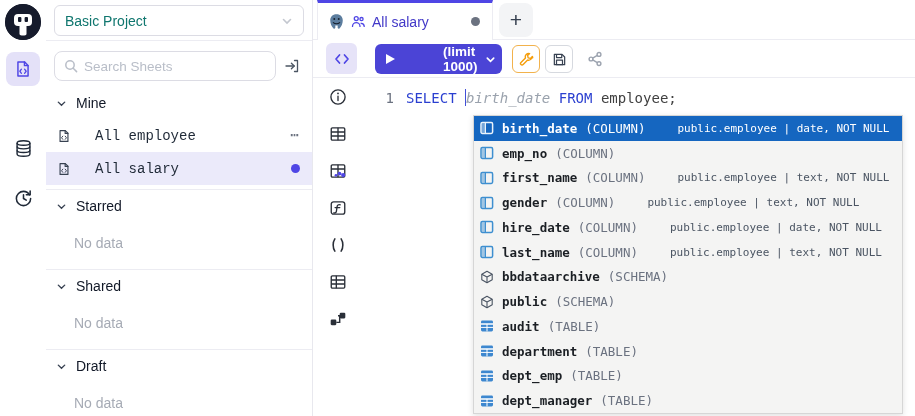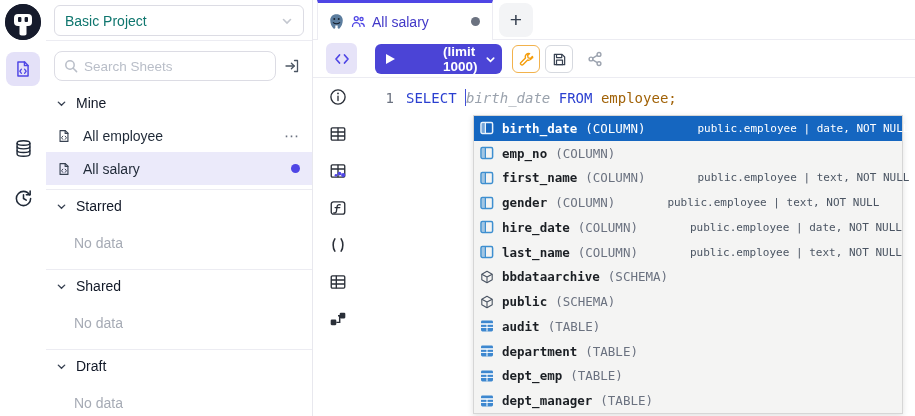--- a/index.html
+++ b/index.html
@@ -26,22 +26,22 @@
   .search-box { flex:1; height:30px; border:1px solid #dcdce4; border-radius:8px; background:#fff;
                 display:flex; align-items:center; gap:6px; padding:0 9px; color:#b3b8c2; }
   .search-box input { border:none; outline:none; flex:1; font-size:13.5px; color:#374151;
                       font-family:"Liberation Sans",sans-serif; background:transparent; }
   .search-box input::placeholder { color:#b9bec8; }
   .imp-btn { width:24px; height:24px; display:flex; align-items:center; justify-content:center;
              color:#4b5563; cursor:pointer; }
 
   #tree { font-size:14px; }
   .sec-head { display:flex; align-items:center; gap:9px; padding:8px 10px; color:#111827; cursor:pointer; }
-  .sheet-item { display:flex; align-items:center; gap:12px; height:33px; padding:0 12px 0 11px;
-                color:#1f2937; cursor:pointer; }
+  .sheet-item { display:flex; align-items:center; gap:24px; height:33px; padding:0 12px 0 11px;
+                color:#1f2937; cursor:pointer;font-family:Liberation Mono, monospace; }
   .sheet-item.sel { background:#ebeafa; }
   .sheet-item .lbl { flex:1; }
   .menu-dots { color:#6b7280; font-size:15px; letter-spacing:1px; cursor:pointer; }
   .blue-dot { width:9px; height:9px; border-radius:50%; background:#4f46e5; }
   .empty { color:#a6abb5; padding:13px 10px 14px 28px; }
   .sec-div { border-top:1px solid #ececf2; margin-top:4px; }
 
   
   #main { position:absolute; left:313px; top:0; right:0; bottom:0; background:#fff; }
   #tabstrip { position:relative; height:40px; border-bottom:1px solid #ececf2; background:#fff; }
@@ -75,31 +75,31 @@
   .strip-ic { width:22px; height:22px; display:flex; align-items:center; justify-content:center; cursor:pointer; }
 
   #editor { position:absolute; left:49px; top:78px; right:0; bottom:0; background:#fff; }
   .code-line { display:flex; align-items:center; padding-top:11px;
                font-family:"DejaVu Sans Mono", monospace; font-size:14px; }
   .gutter { width:32px; text-align:right; color:#6b7280; margin-right:12px; }
   .kw { color:#2a3fd0; }
   .caret { display:inline-block; width:0; border-left:1.5px solid #4250d8; height:17px;
            vertical-align:-3px; }
   .ghost { color:#9aa2ad; font-style:italic; }
-  .plain { color:#a16207; }
+  .plain { color:#404040; }
 
   
   #autocomplete { position:absolute; left:473px; top:115px; width:430px; background:#f4f4f3;
                   border:1px solid #d6d6d6; box-shadow:0 2px 6px rgba(0,0,0,.12); z-index:5; }
   .ac-row { height:24.75px; display:flex; align-items:center; gap:8px; padding:0 8px 0 6px;
             font-family:"DejaVu Sans Mono", monospace; font-size:12.5px; cursor:pointer; white-space:nowrap; }
   .ac-row .ic { width:14px; height:14px; flex:none; }
   .ac-name { font-weight:bold; color:#1b1f24; }
   .ac-kind { color:#6b7280; }
-  .ac-detail { font-size:11px; color:#4b5563; margin-left:44px; }
+  .ac-detail { font-size:11px; color:#4b5563; margin-left:24px; }
   .ac-row.sel { background:#1566c0; }
   .ac-row.sel .ac-name, .ac-row.sel .ac-kind, .ac-row.sel .ac-detail { color:#fff; }
   .ic-col { color:#3e8fd0; } .ac-row.sel .ic-col { color:#eaf3fb; }
   .ic-sch { color:#4b5563; }
   .ic-tbl { color:#3d87cf; }
 </style>
 </head>
 <body>
 
 <div id="left-rail">

